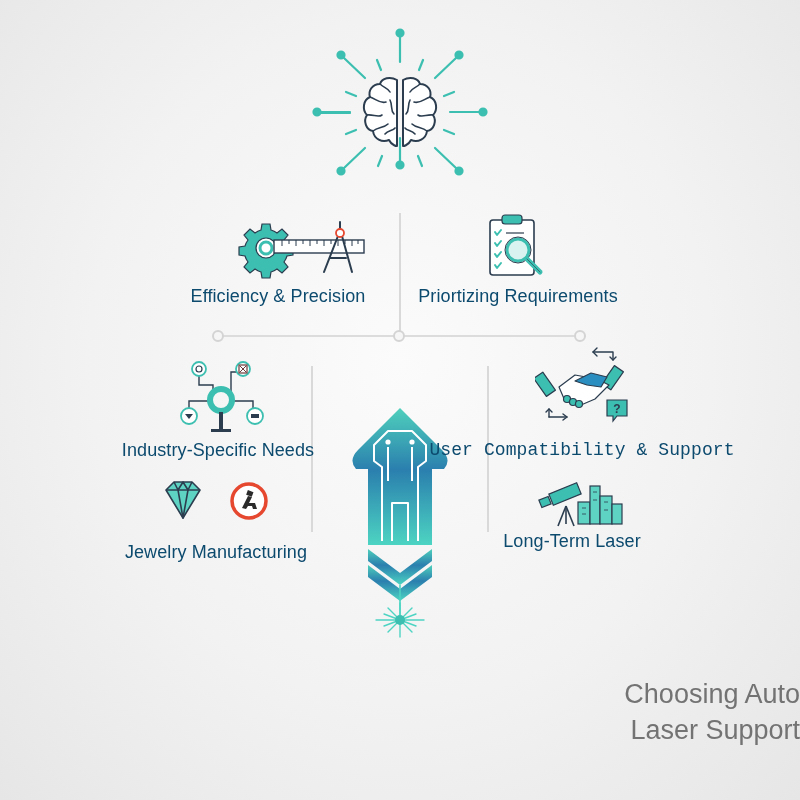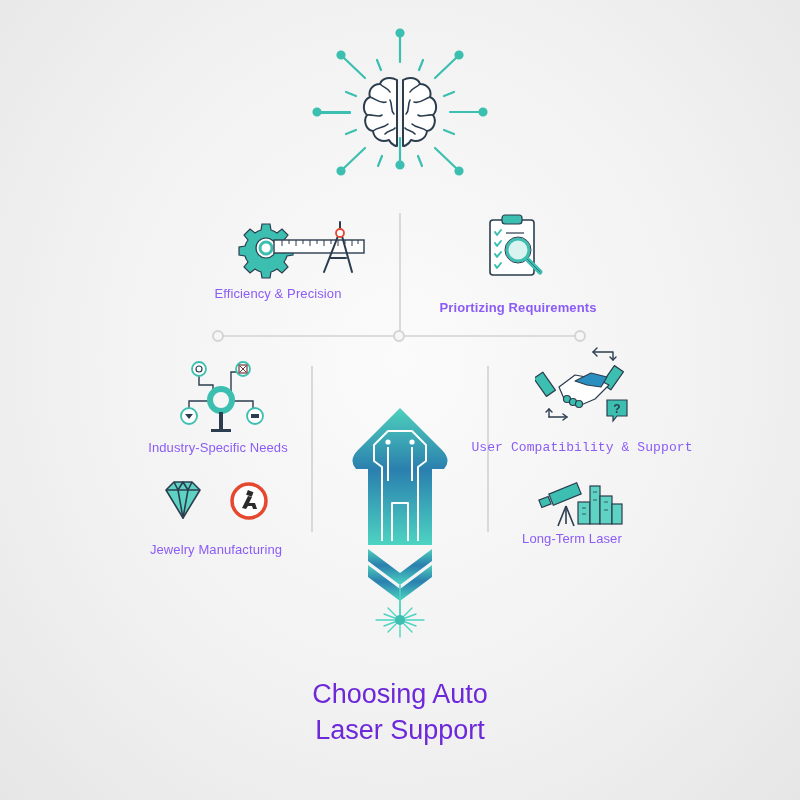--- a/index.html
+++ b/index.html
@@ -4,32 +4,32 @@
 <style>
   html, body { margin: 0; padding: 0; }
   body {
     width: 800px; height: 800px; overflow: hidden; position: relative;
     background: radial-gradient(ellipse at 50% 45%, #fbfbfb 0%, #f2f2f2 55%, #e6e6e6 100%);
     font-family: "Liberation Sans", "DejaVu Sans", sans-serif;
     color: #2b3440;
   }
   .abs { position: absolute; }
   .label {
-    position: absolute; font-size: 13px; color: #8b5cf6; white-space: nowrap;
+    position: absolute; font-size: 18px; color: #0c4a6e; white-space: nowrap;
     transform: translateX(-50%); letter-spacing: 0.1px;
   }
   .vline { position: absolute; width: 2px; background: #d9d9d9; }
   .hline { position: absolute; height: 2px; background: #dcdcdc; }
   .node {
     position: absolute; width: 8px; height: 8px; border-radius: 50%;
     border: 2px solid #d4d4d4; background: #f6f6f6;
   }
   .title {
-    position: absolute; left: 0; width: 800px; text-align: center;
-    font-size: 27px; color: #6d28d9; line-height: 36px;
+    position: absolute; left: 0; width: 800px; text-align: right;
+    font-size: 27px; color: #737373; line-height: 36px;
   }
 </style>
 </head>
 <body>
 
 <div class="abs" style="left:300px;top:0;width:200px;height:200px;">
   <svg width="200" height="200" viewBox="0 0 200 200">
     <g stroke="#3cbfb0" stroke-width="2.2" fill="#3cbfb0" stroke-linecap="round">
 
       <line x1="100" y1="36" x2="100" y2="62"></line>
@@ -131,21 +131,21 @@
       <polyline points="9,42 11,45 15,40"></polyline>
       <polyline points="9,53 11,56 15,51"></polyline>
     </g>
     <line x1="20" y1="21" x2="38" y2="21" stroke="#2b3d4f" stroke-width="1.2"></line>
     <circle cx="32" cy="38" r="11" fill="#d9f3f0" stroke="#3cbfb0" stroke-width="3"></circle>
     <circle cx="32" cy="38" r="13" fill="none" stroke="#2b3d4f" stroke-width="1"></circle>
     <line x1="41" y1="47" x2="54" y2="60" stroke="#3cbfb0" stroke-width="5" stroke-linecap="round"></line>
     <line x1="41" y1="47" x2="54" y2="60" stroke="#2b3d4f" stroke-width="1" stroke-linecap="round" opacity="0.6"></line>
   </svg>
 </div>
-<div class="label" style="left:518px;top:300px;font-weight:bold;">Priortizing Requirements</div>
+<div class="label" style="left:518px;top:286px;">Priortizing Requirements</div>
 
 <div class="hline" style="left:220px;top:335px;width:360px;"></div>
 <div class="node" style="left:212px;top:330px;"></div>
 <div class="node" style="left:393px;top:330px;"></div>
 <div class="node" style="left:574px;top:330px;"></div>
 
 <div class="vline" style="left:311px;top:366px;height:166px;"></div>
 <div class="vline" style="left:487px;top:366px;height:166px;"></div>
 
 <div class="abs" style="left:165px;top:358px;width:115px;height:80px;">

